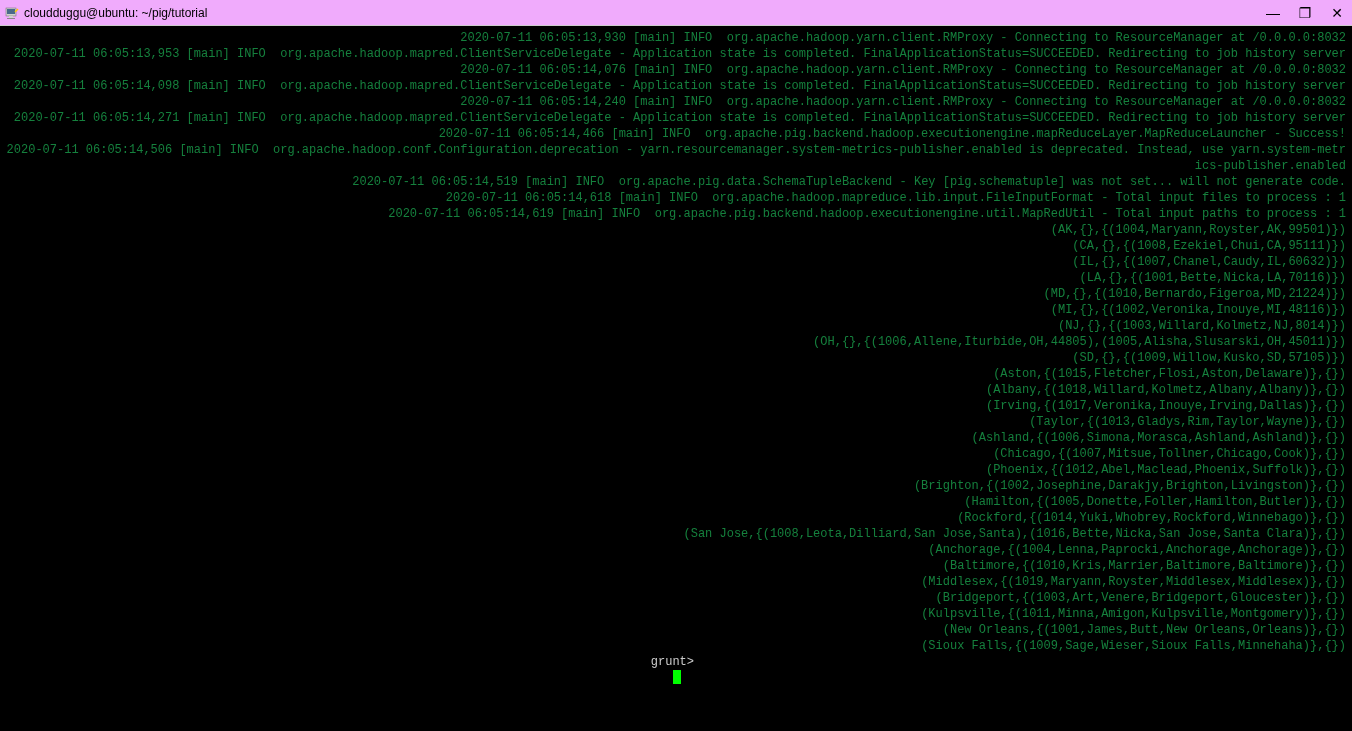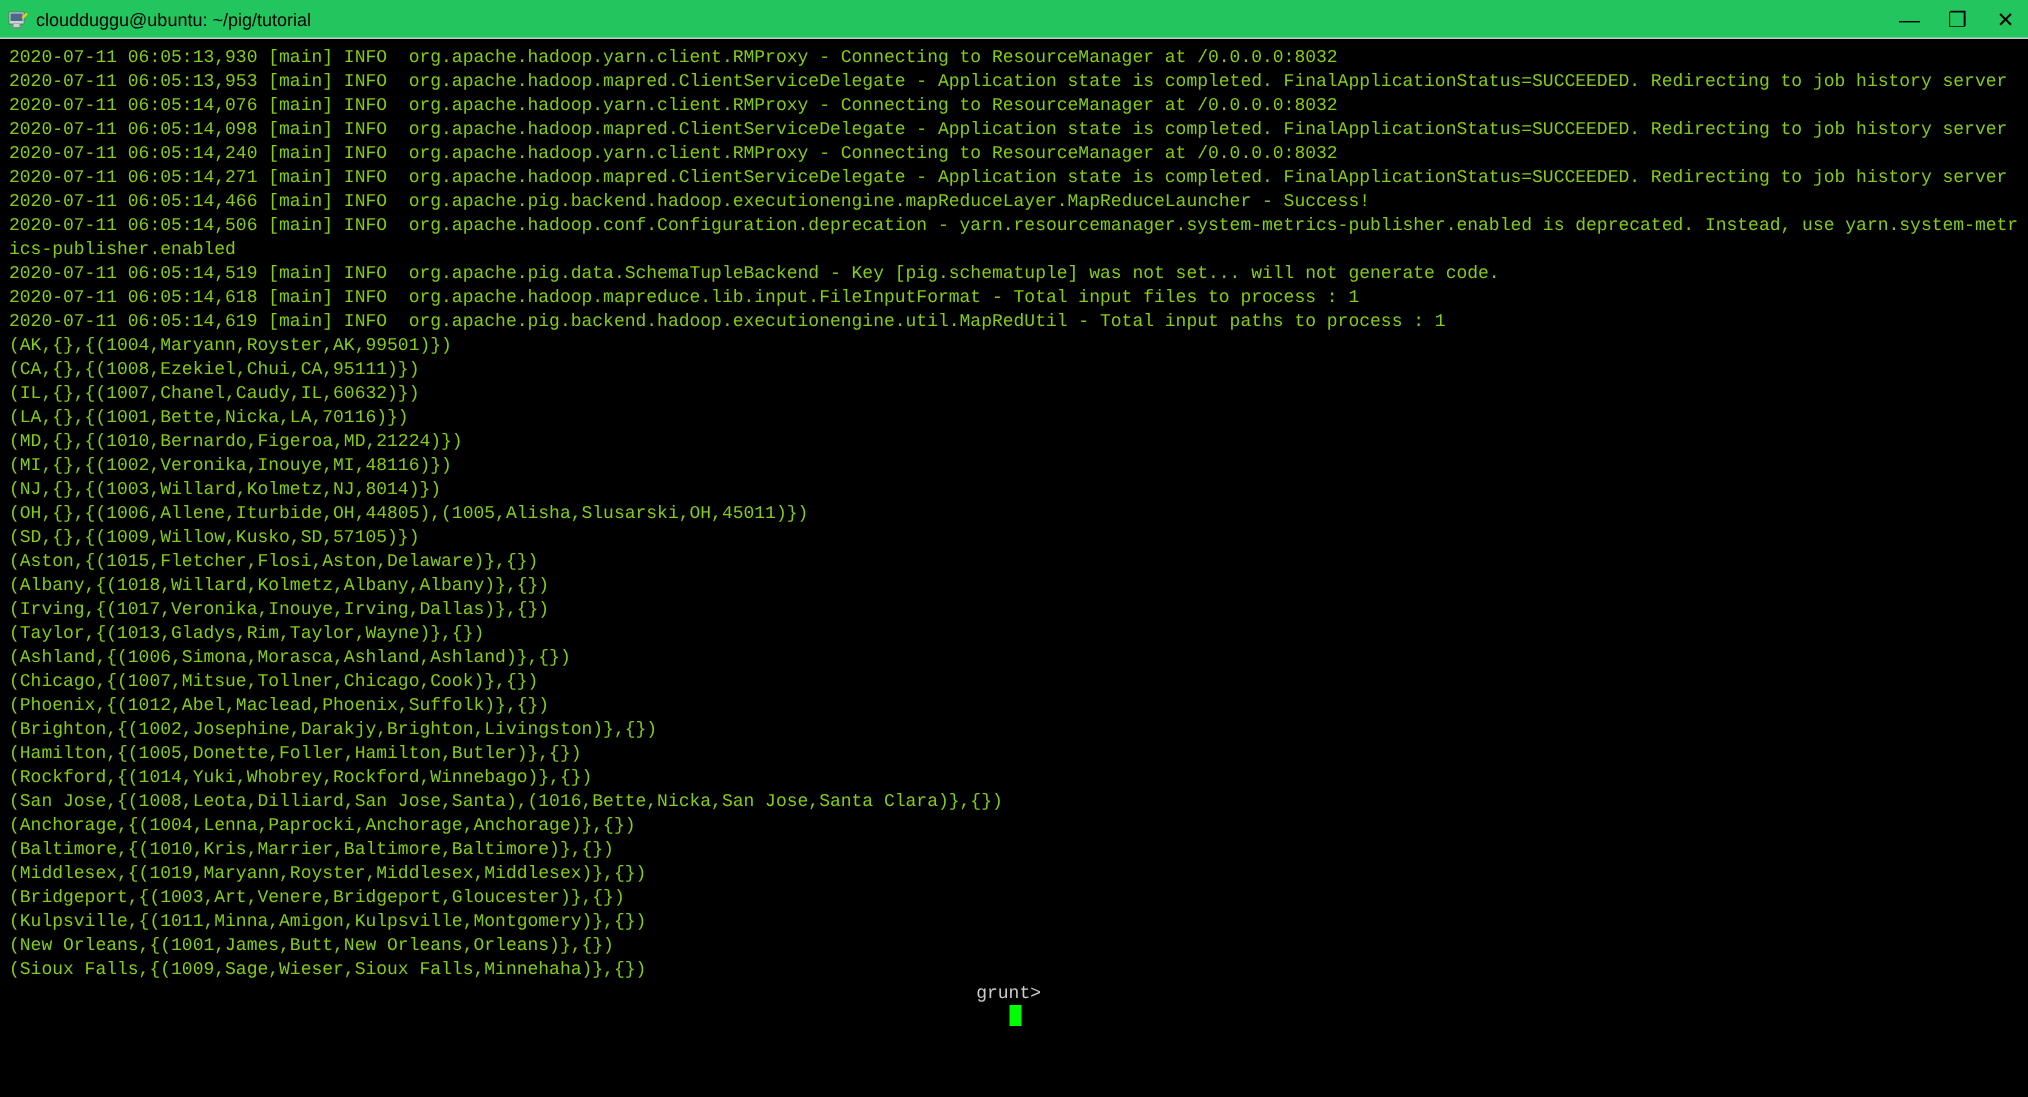--- a/index.html
+++ b/index.html
@@ -10,21 +10,21 @@
     body {
       font-family: "Consolas", "Courier New", monospace;
       font-size: 12px;
       background: #000000;
       color: #cccccc;
       width: 1352px;
       height: 731px;
       overflow: hidden;
     }
     .title-bar {
-      background: #22c55e;
+      background: #f0abfc;
       color: #000000;
       height: 26px;
       display: flex;
       align-items: center;
       justify-content: space-between;
       padding: 0 8px 0 4px;
       border-bottom: 1px solid #cccccc;
     }
     .title-left {
       display: flex;
@@ -57,21 +57,22 @@
     }
     .terminal-content {
       padding: 4px 6px;
       line-height: 16px;
       white-space: pre-wrap;
       word-break: break-all;
       font-family: "Consolas", "Courier New", monospace;
       font-size: 12px;
     }
     .log-line {
-      color: #84cc16;
+      color: #15803d;
+      text-align: right;
     }
     .prompt-line {
       display: flex;
       align-items: center;
       flex-direction: column;
     }
     .cursor {
       display: inline-block;
       width: 8px;
       height: 14px;

